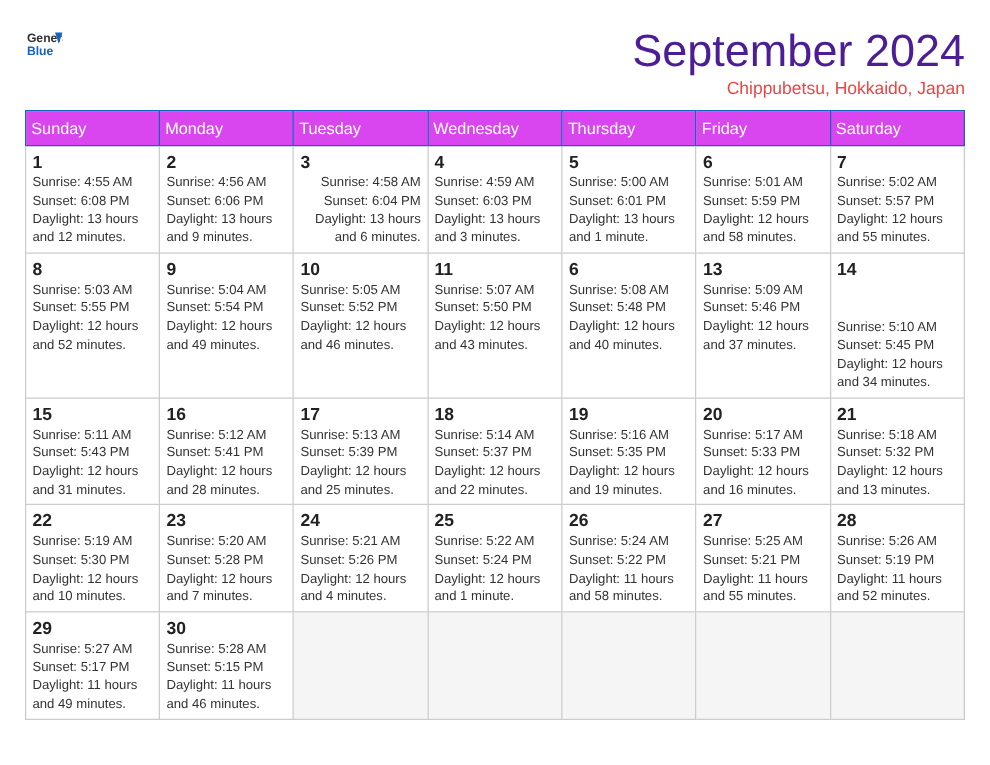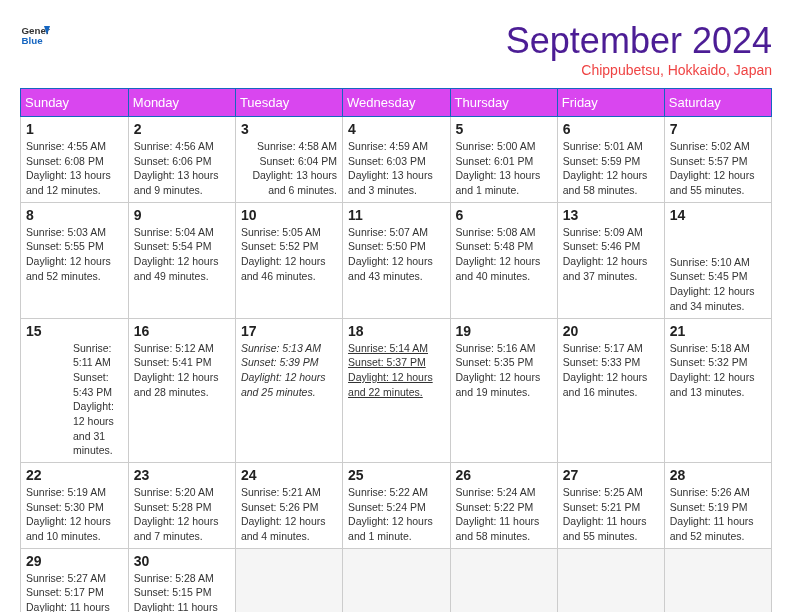--- a/index.html
+++ b/index.html
@@ -204,42 +204,42 @@
           <span class="day-number">14</span>
           <div class="day-info" style="white-space: pre-line; margin-top: 32px;">Sunrise: 5:10 AM
 Sunset: 5:45 PM
 Daylight: 12 hours
 and 34 minutes.</div>
         </td>
       </tr>
       <tr>
         <td>
           <span class="day-number">15</span>
-          <div class="day-info" style="white-space: pre-line; margin-left: 47px;">Sunrise: 5:11 AM
+          <div class="day-info" style="white-space: pre-line;">Sunrise: 5:11 AM
 Sunset: 5:43 PM
 Daylight: 12 hours
 and 31 minutes.</div>
         </td>
         <td>
           <span class="day-number">16</span>
           <div class="day-info" style="white-space: pre-line;">Sunrise: 5:12 AM
 Sunset: 5:41 PM
 Daylight: 12 hours
 and 28 minutes.</div>
         </td>
         <td>
           <span class="day-number">17</span>
-          <div class="day-info" style="white-space: pre-line; font-style: italic;">Sunrise: 5:13 AM
+          <div class="day-info" style="white-space: pre-line;">Sunrise: 5:13 AM
 Sunset: 5:39 PM
 Daylight: 12 hours
 and 25 minutes.</div>
         </td>
         <td>
           <span class="day-number">18</span>
-          <div class="day-info" style="white-space: pre-line; text-decoration: underline;">Sunrise: 5:14 AM
+          <div class="day-info" style="white-space: pre-line;">Sunrise: 5:14 AM
 Sunset: 5:37 PM
 Daylight: 12 hours
 and 22 minutes.</div>
         </td>
         <td>
           <span class="day-number">19</span>
           <div class="day-info" style="white-space: pre-line;">Sunrise: 5:16 AM
 Sunset: 5:35 PM
 Daylight: 12 hours
 and 19 minutes.</div>

